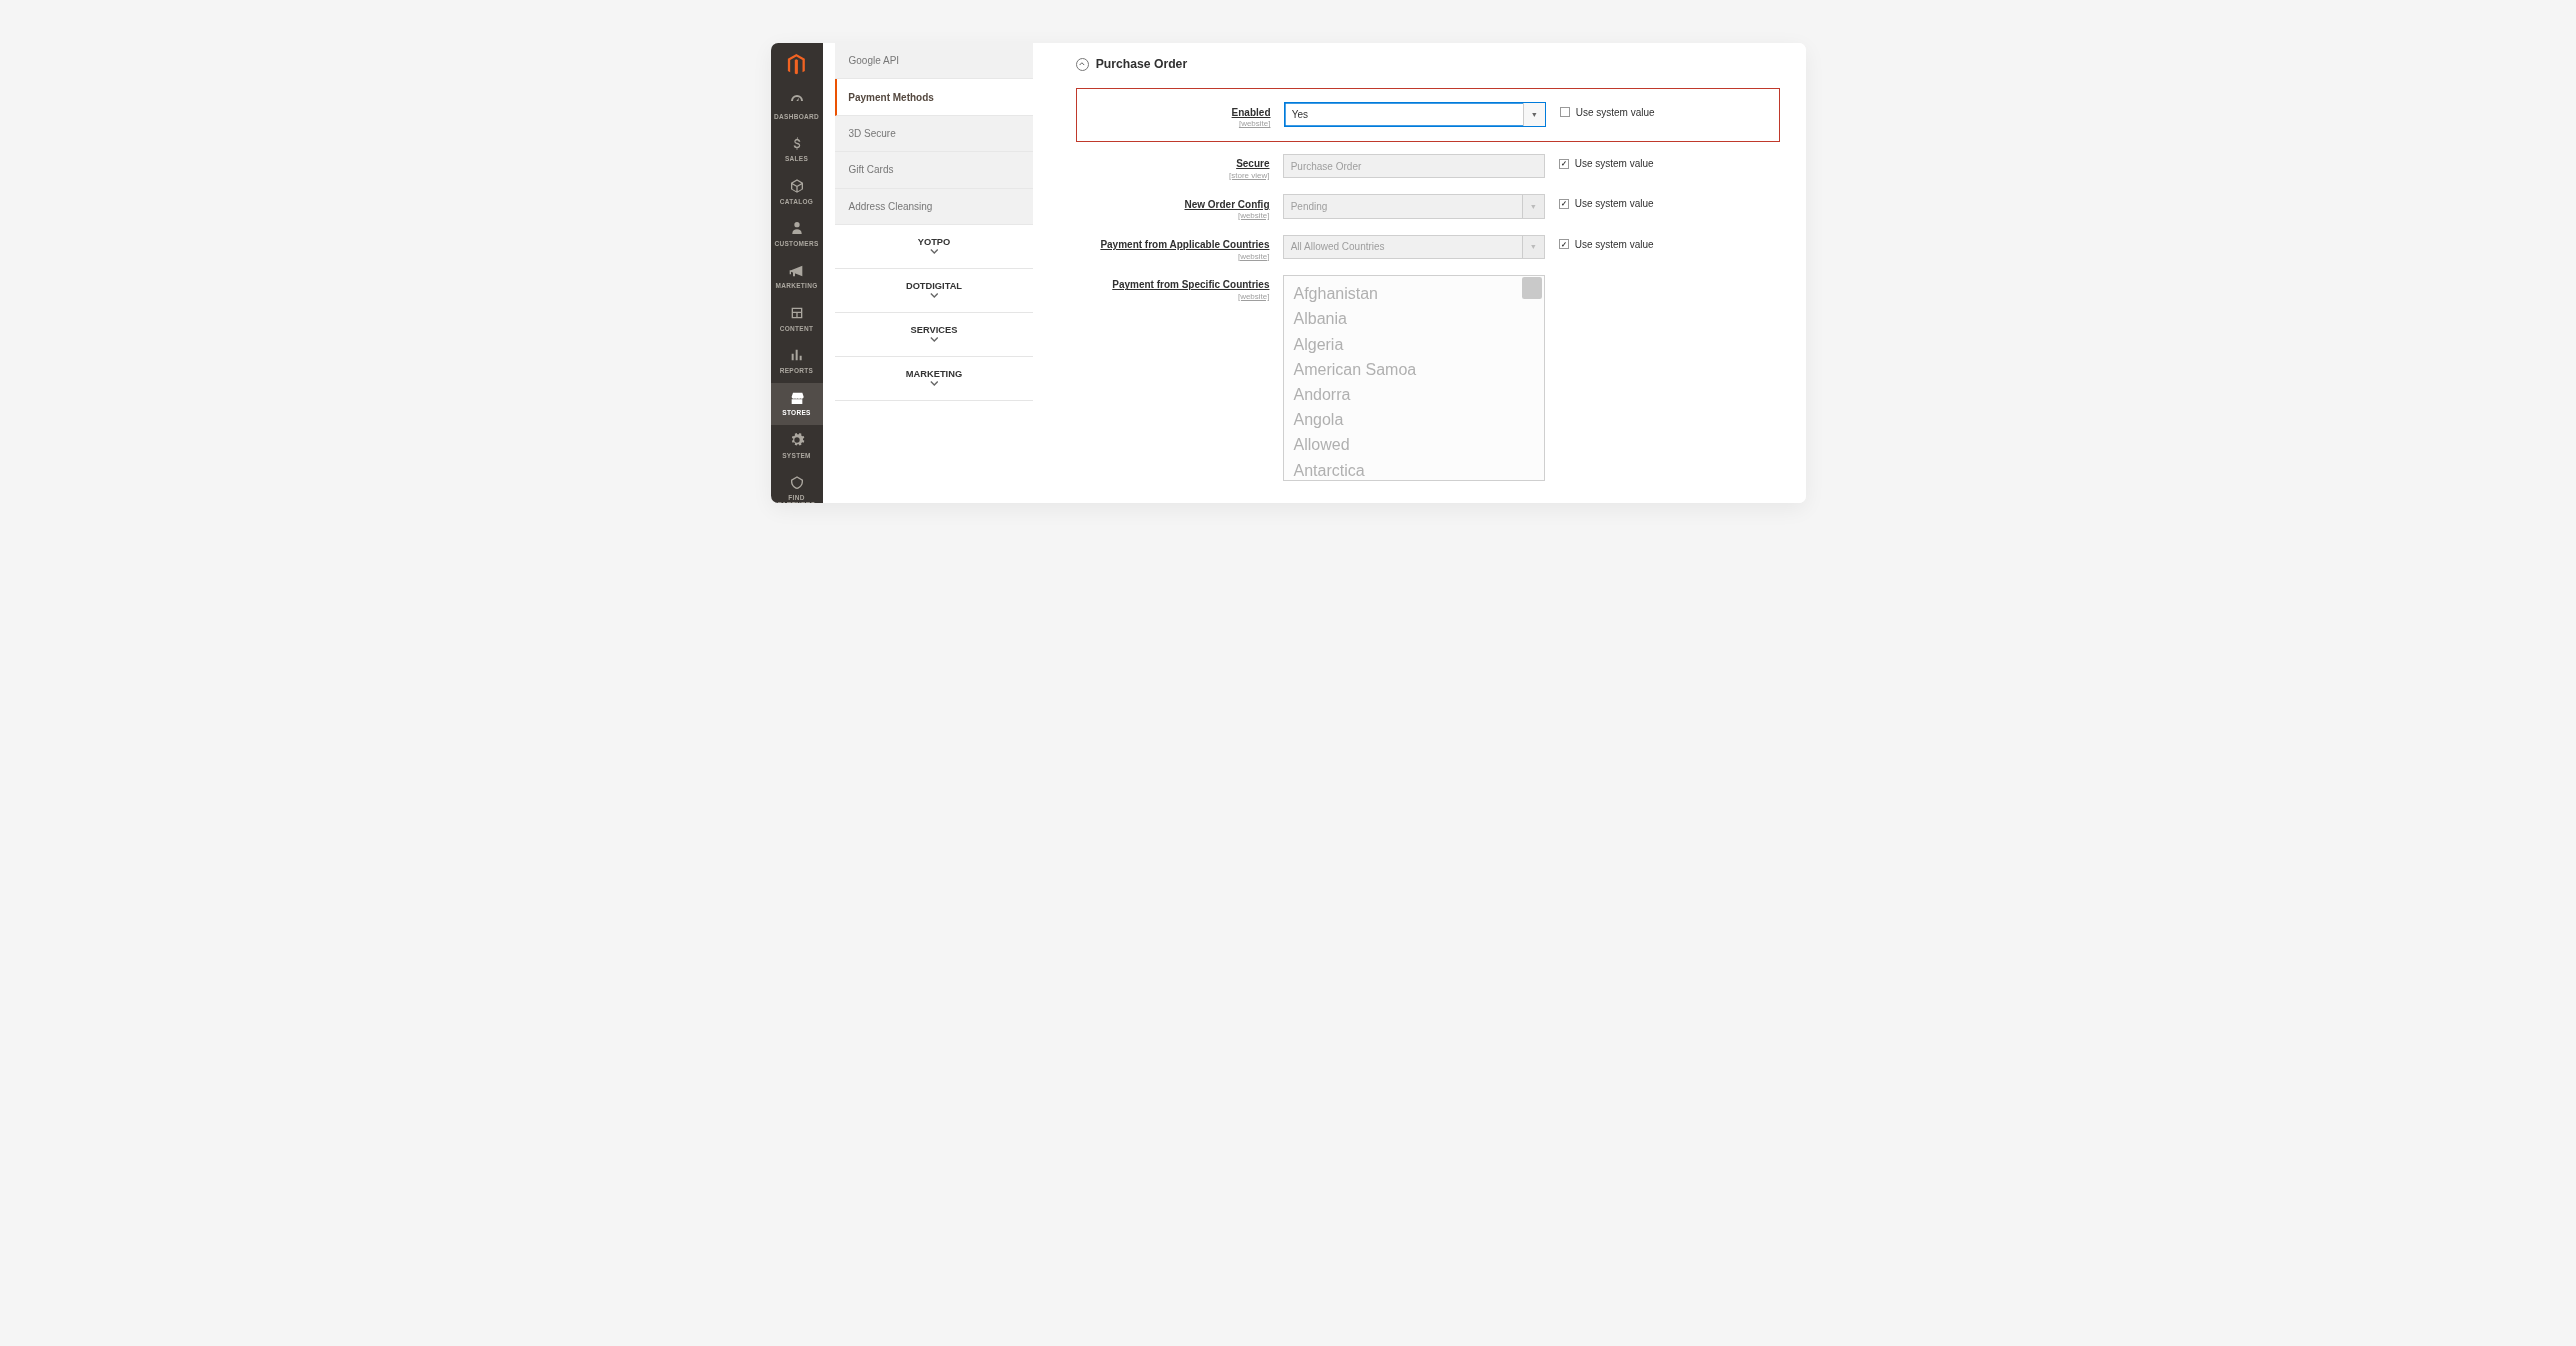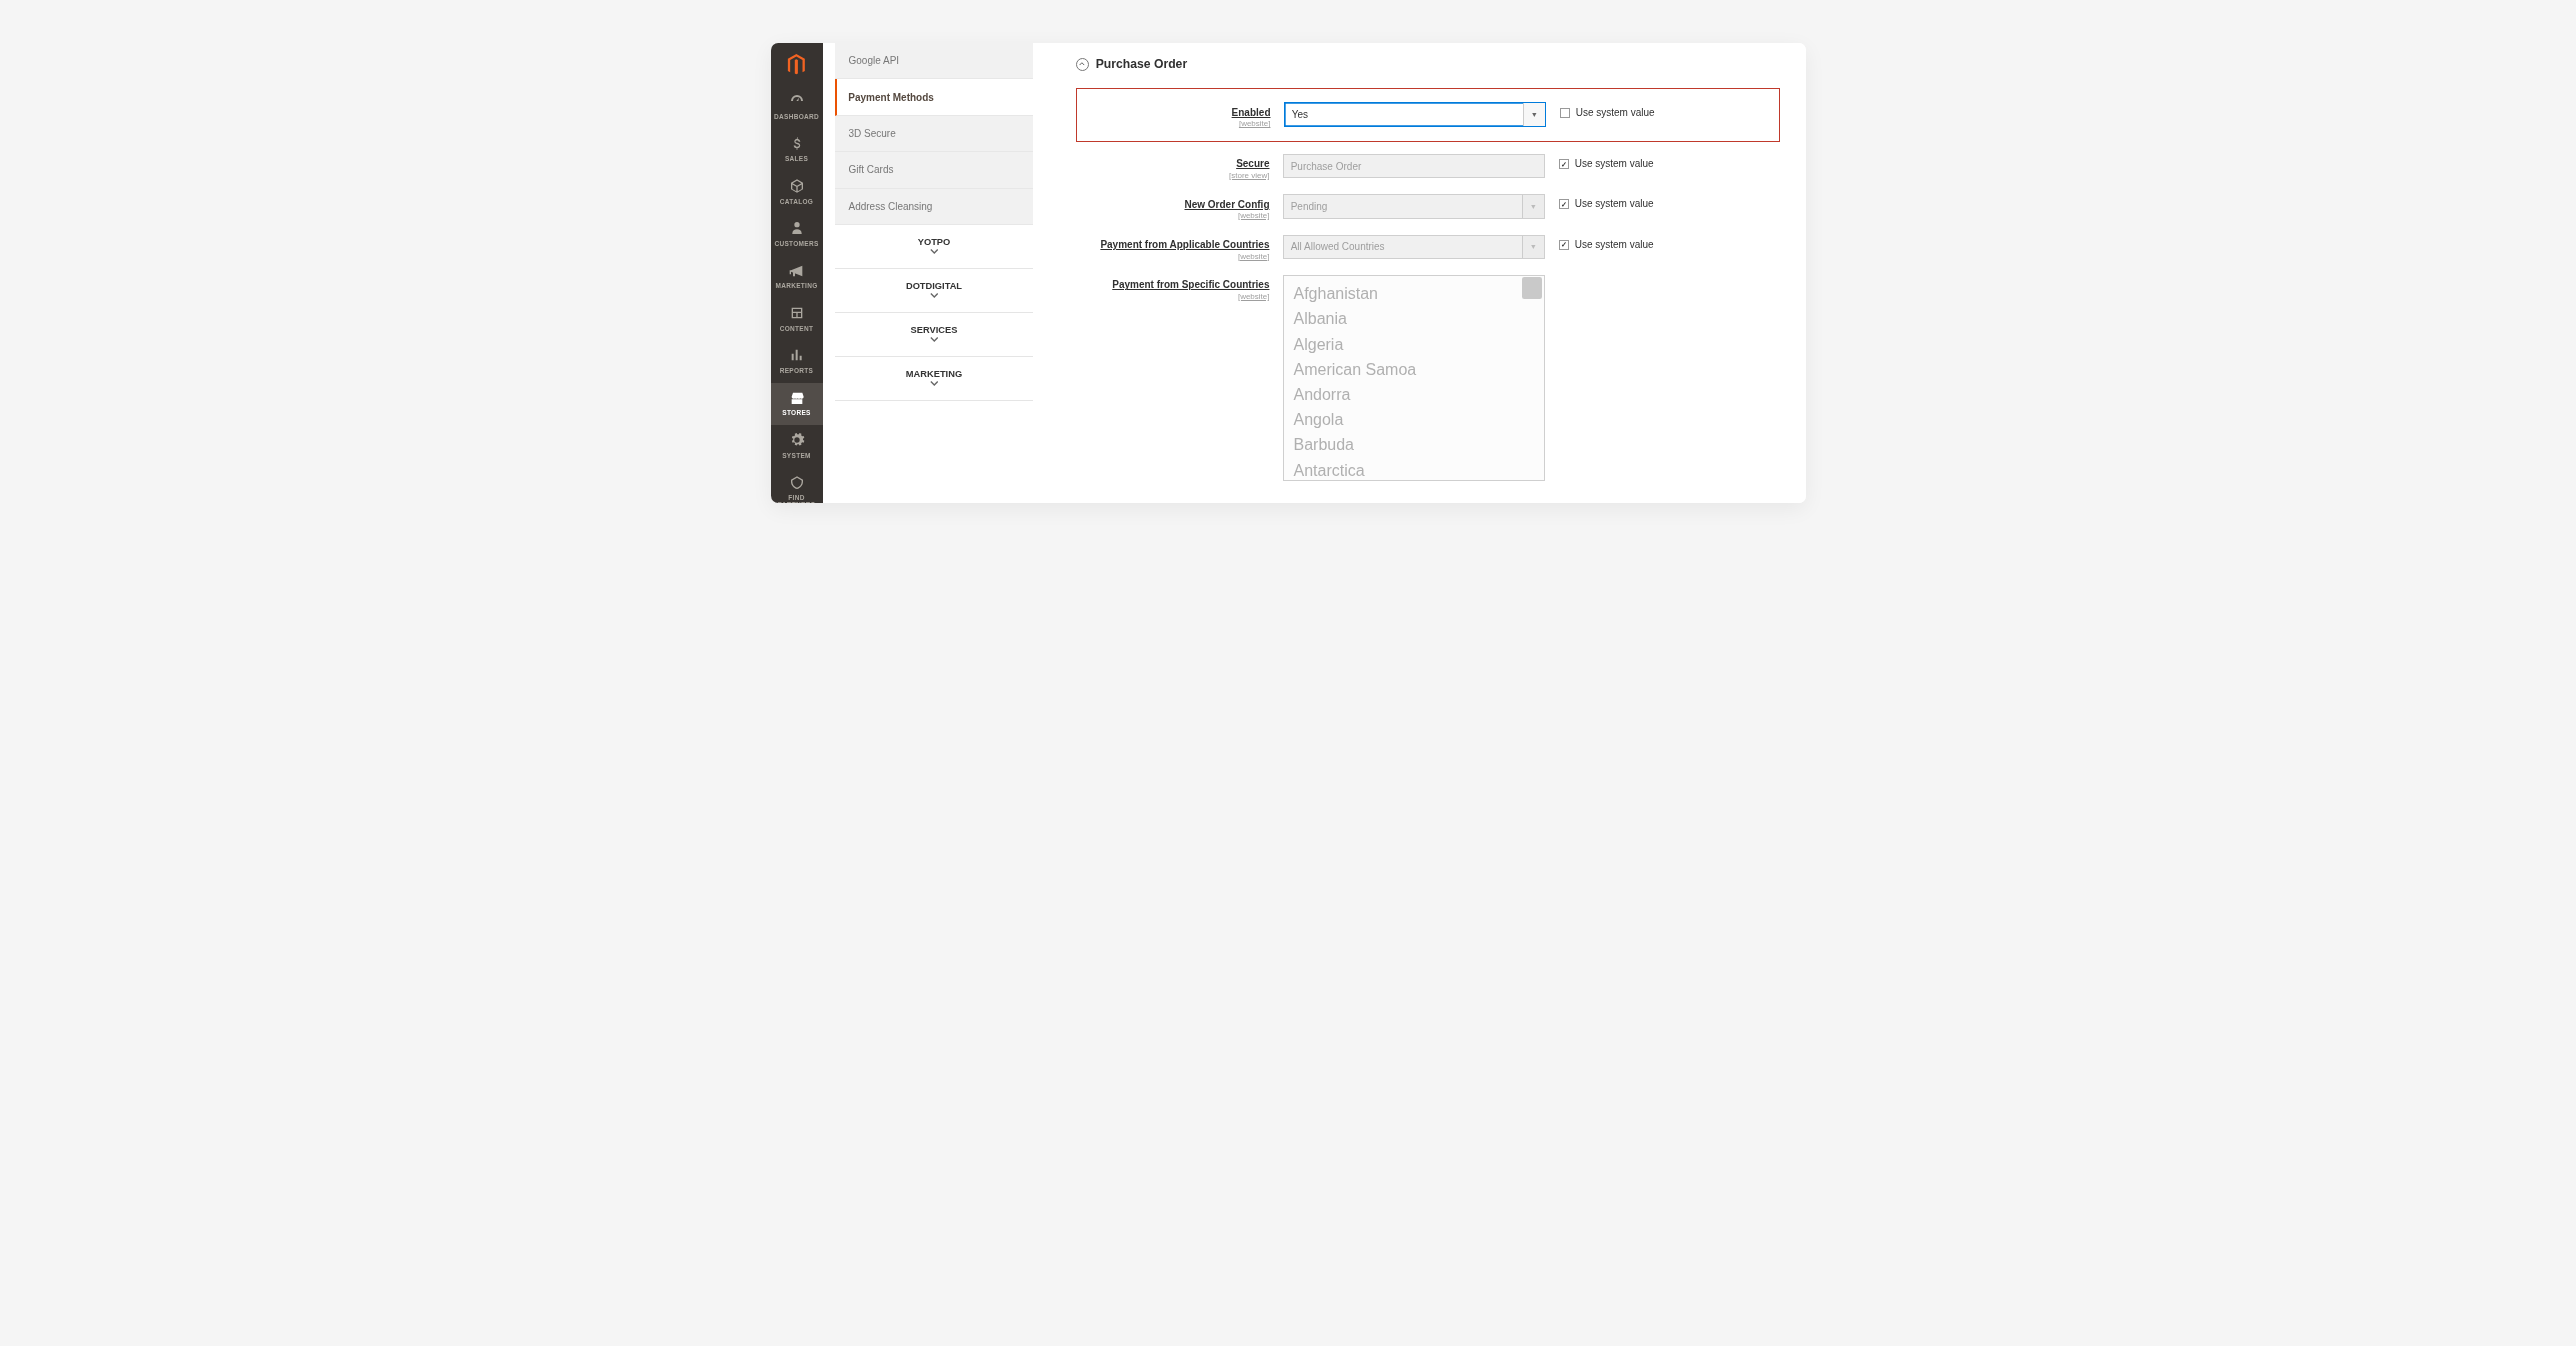--- a/index.html
+++ b/index.html
@@ -25,21 +25,21 @@
 .sm-group{ padding:12.2px 13px; font-size:9.3px; color:#333; font-weight:700; background:#fff; border-bottom:0.7px solid #e5e5e5; display:flex; justify-content:space-between; align-items:center; cursor:pointer;flex-direction:column;}
 .sm-group .chev{ font-size:10px; color:#666;}
 .content{ flex:1; padding:7.2px 26px 0 43px; overflow:auto;}
 .section-title{ display:flex; align-items:center; gap:7.2px; font-weight:700; color:#303030; font-size:12.2px; padding:7.2px 0 17px 0; cursor:pointer;}
 .section-title .collapse{ width:13px;height:13px;border:1.1px solid #777;border-radius:50%;display:flex;align-items:center;justify-content:center;font-size:7.2px;color:#555;}
 .field{ display:flex; align-items:flex-start; padding:7.2px 0;}
 .field .labelcol{ width:207px; text-align:right; padding-right:13px; padding-top:3.6px;}
 .field .labelcol .lbl{ font-size:10px; font-weight:600; color:#303030;text-decoration:underline;}
 .field .labelcol .scope{ font-size:8px; color:#9e9e9e; display:block; margin-top:1.4px;text-decoration:underline;}
 .field .inputcol{ width:262px;}
-.field .aftercol{ padding-left:14.4px; display:flex; align-items:flex-end; gap:5.8px; padding-top:4.3px;}
+.field .aftercol{ padding-left:14.4px; display:flex; align-items:center; gap:5.8px; padding-top:4.3px;}
 .sel{ width:100%; height:24.4px; border:0.7px solid #adadad; background:#fff; position:relative; display:flex; align-items:center; padding:0 7.2px; font-size:10px; color:#333;}
 .sel.disabled{ background:#f0f0f0; color:#9e9e9e; border-color:#cfcfcf;}
 .sel .caret{ position:absolute; right:0; top:0; width:21.6px; height:100%; border-left:0.7px solid #ccc; display:flex; align-items:center; justify-content:center; background:#f7f7f7; color:#666; font-size:7.2px;}
 .sel.disabled .caret{ background:#ececec; color:#bbb;}
 .sel.focus{ border-color:#007bdb; box-shadow:0 0 0 0.7px #007bdb inset;}
 .txt{ width:100%; height:24.4px; border:0.7px solid #cfcfcf; background:#f0f0f0; padding:0 7.2px; font-size:10px; color:#9e9e9e;}
 .multi{ width:100%; height:206px; border:0.7px solid #cfcfcf; background:#fcfcfc; overflow:auto; font-size:16px; color:#b0b0b0; padding:5.8px 0; position:relative;}
 .multi div{ padding:3.6px 10px;}
 .multi .sbar{ position:absolute; right:1.4px; top:1.4px; width:4.3px; height:21.6px; background:#c9c9c9; border-radius:2.2px;}
 .cb{ width:10px; height:10px; border:0.7px solid #999; display:inline-flex; align-items:center; justify-content:center; font-size:7.2px; color:#333; background:#fff;}
@@ -241,21 +241,21 @@
           <span class="scope">[website]</span>
         </div>
         <div class="inputcol">
           <div class="multi" id="countries">
             <div>Afghanistan</div>
                   <div>Albania</div>
                   <div>Algeria</div>
                   <div>American Samoa</div>
                   <div>Andorra</div>
                   <div>Angola</div>
-                  <div>Barbuda</div>
+                  <div>Allowed</div>
                   <div>Antarctica</div>
                   <div>Antigua &amp; Barbuda</div>
                   <div class="sbar"></div>
 
           </div>
         </div>
         <div class="aftercol"></div>
       </div>
 
     </div>

